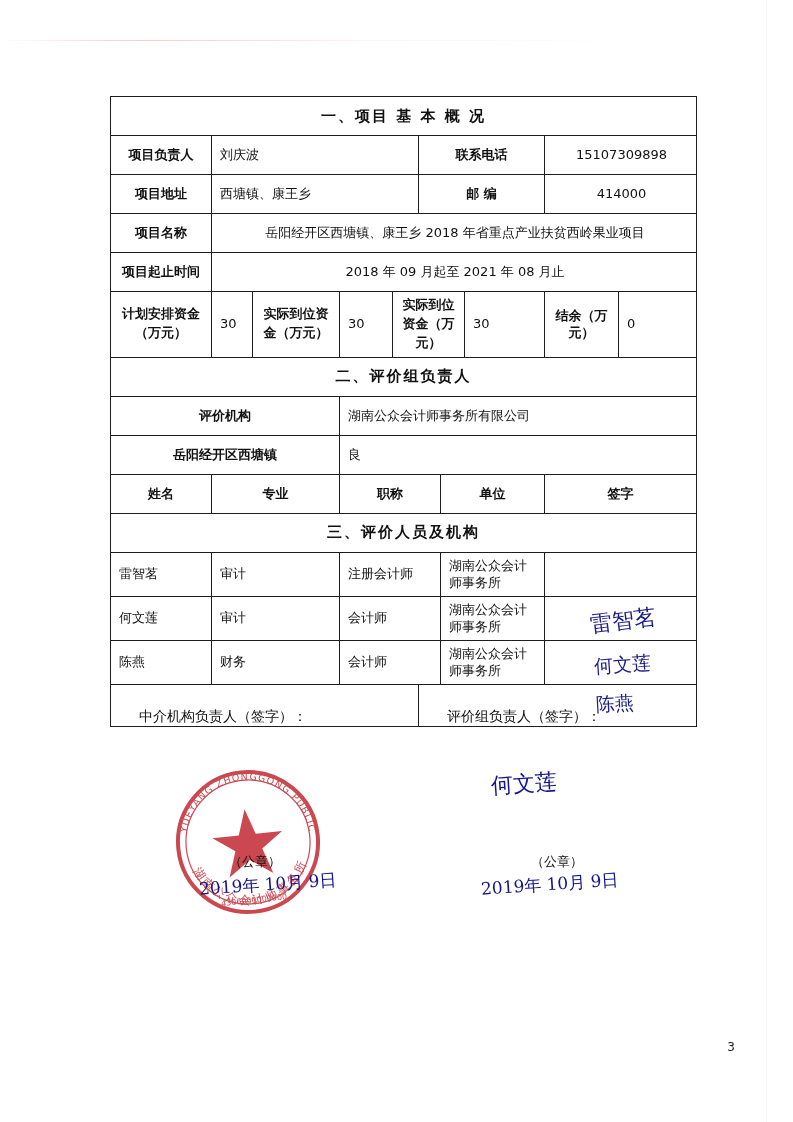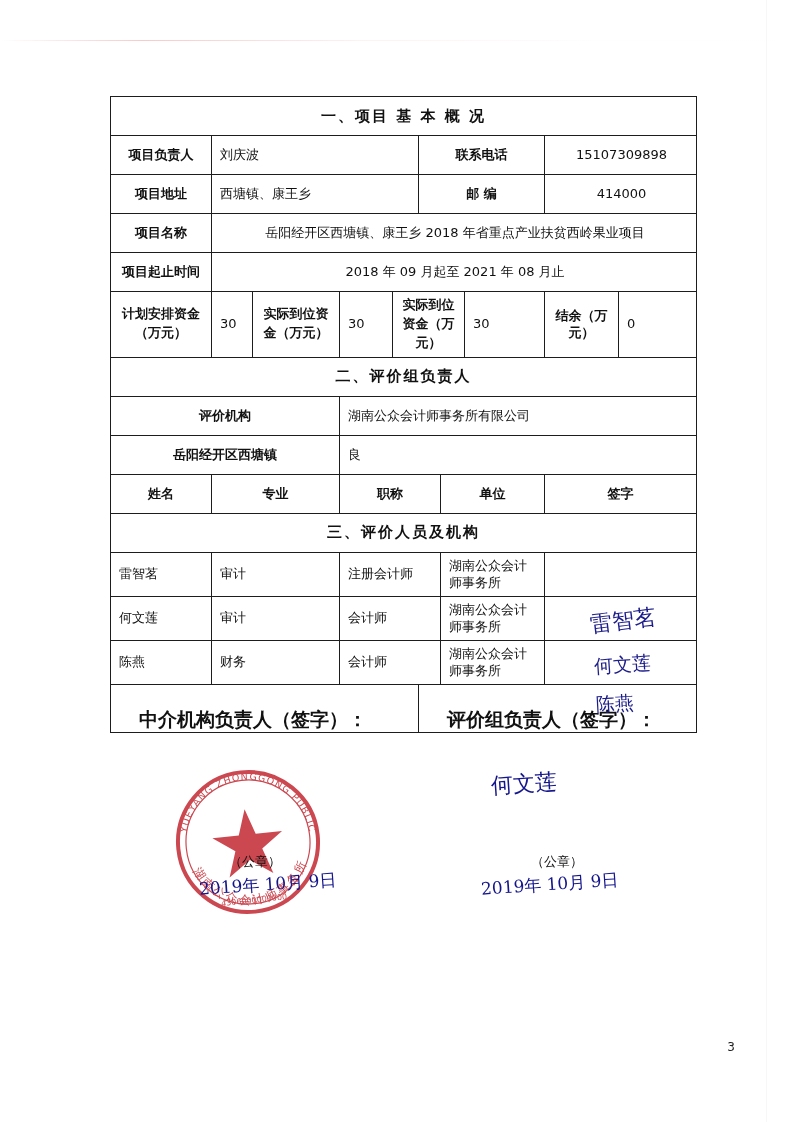--- a/index.html
+++ b/index.html
@@ -84,22 +84,22 @@
     line-height: 1.45;
   }
 
   
   .sign-area td {
     height: 200px;
     vertical-align: top;
     position: relative;
   }
   .sign-title {
-    font-weight: bold;
-    font-size: 19px;
+    font-weight: normal;
+    font-size: 14px;
     padding: 22px 0 0 28px;
   }
   .seal-wrap {
     position: absolute;
     left: 52px;
     top: 72px;
     width: 165px;
     height: 165px;
   }
   .stamp-date {

